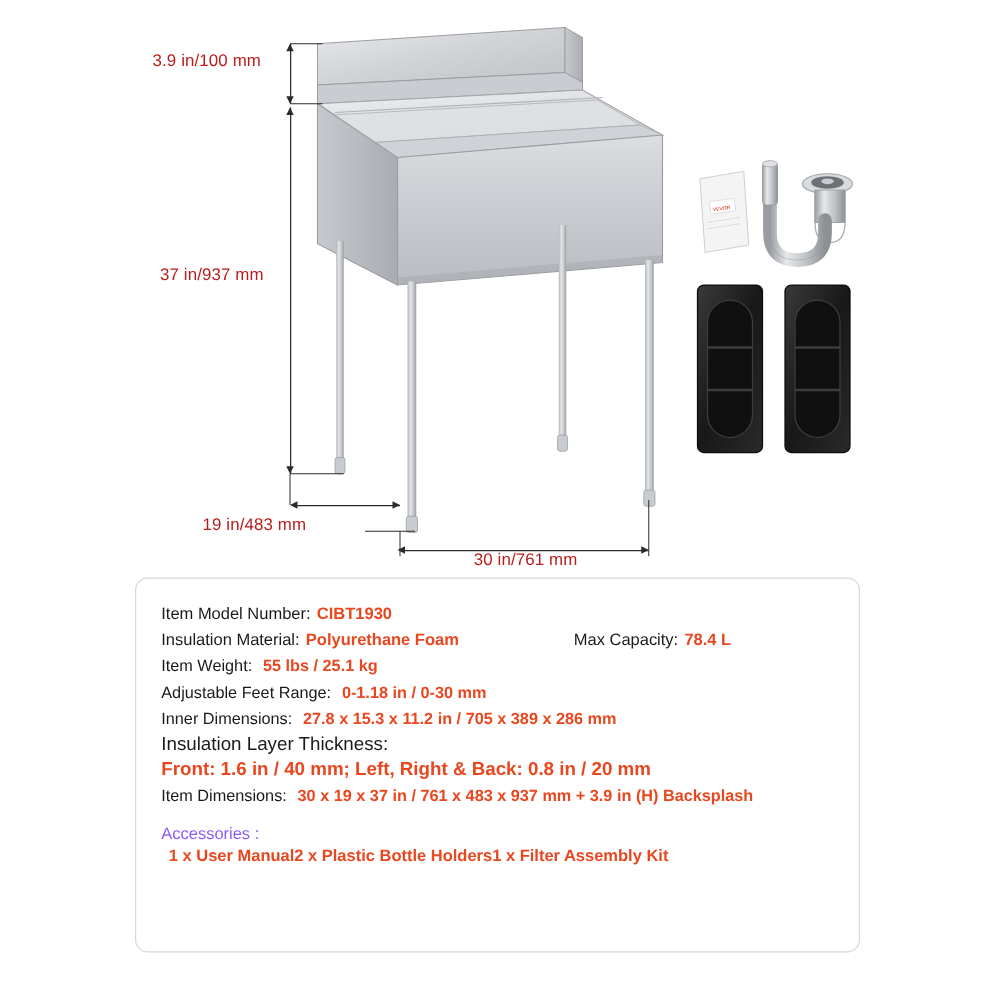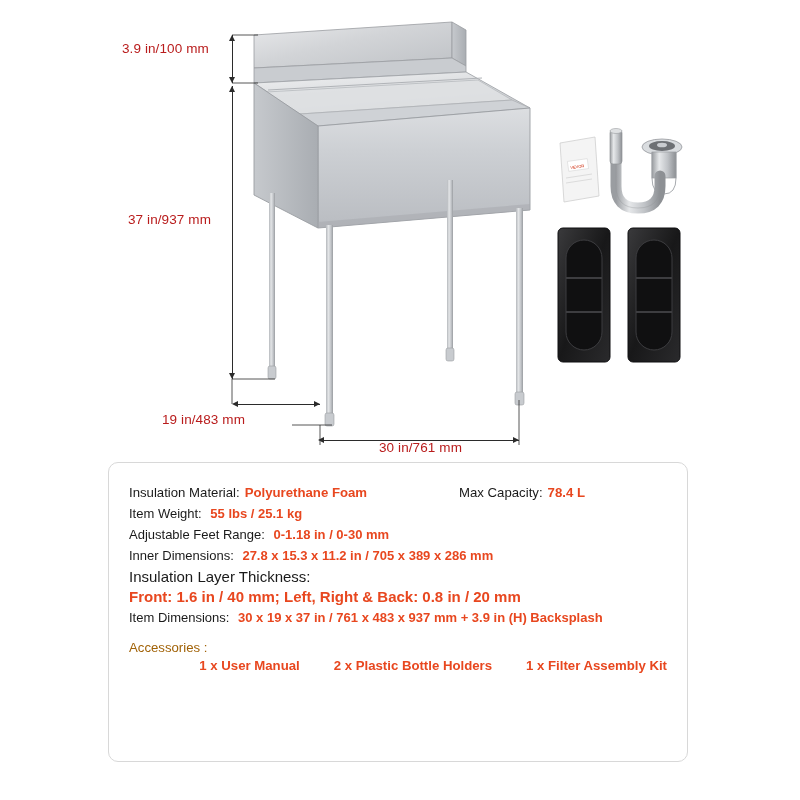--- a/index.html
+++ b/index.html
@@ -134,30 +134,28 @@
   }
   .val-block {
     color: #e8471f;
     font-weight: bold;
     display: block;
   }
   .accessories-label {
     font-size: 13.2px;
     margin-top: 12px;
     margin-bottom: 3px;
-    color: #a16207;
+    color: #8b5cf6;
   }
   .accessories-row {
     display: flex;
-    gap: 34px;
     font-size: 13.2px;
     color: #e8471f;
     font-weight: bold;
     padding-left: 6px;
-    justify-content: flex-end;
   }
 
   .tag-label {
     font-size: 4px;
     fill: #cc2200;
   }
 </style>
 </head>
 <body>
 
@@ -288,20 +286,24 @@
 
     <div class="dim-line-h" style="left:320px; top:440px; width:199px;"></div>
     <div class="arrow-left" style="left:318px; top:437px;"></div>
     <div class="arrow-right" style="left:513px; top:437px;"></div>
     <div class="dim-label" style="left:379px; top:440px;">30 in/761 mm</div>
   </div>
 
   <div class="spec-panel">
 
     <div class="spec-row">
+      <div class="spec-left">
+        <span class="lbl">Item Model Number:</span>
+        <span class="val">CIBT1930</span>
+      </div>
     </div>
 
     <div class="spec-row">
       <div class="spec-left">
         <span class="lbl">Insulation Material:</span>
         <span class="val">Polyurethane Foam</span>
       </div>
       <div class="spec-right">
         <span class="lbl">Max Capacity:</span>
         <span class="val">78.4 L</span>

